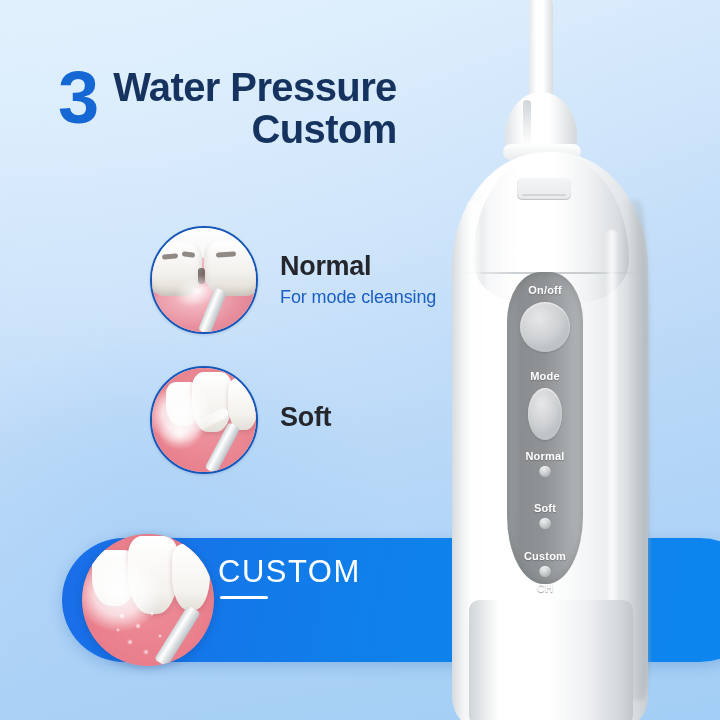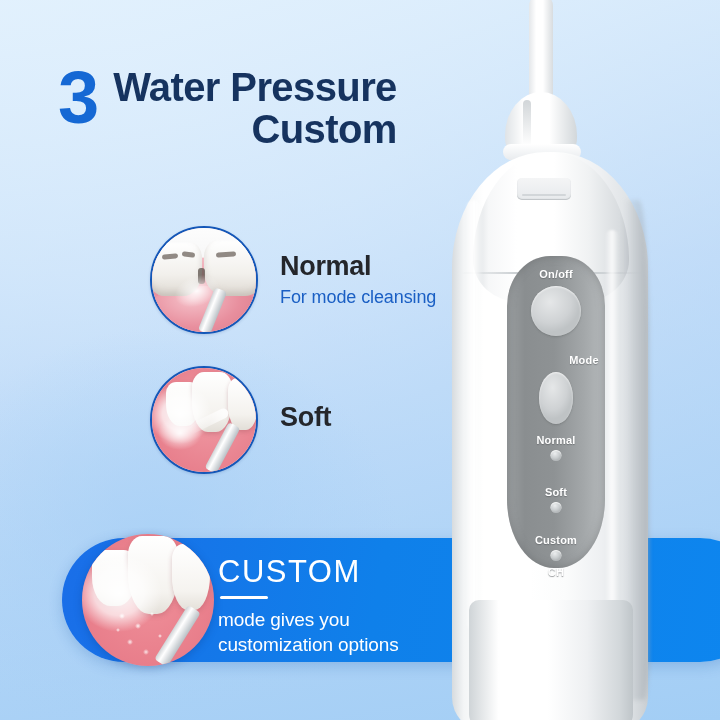--- a/index.html
+++ b/index.html
@@ -146,32 +146,32 @@
     background:linear-gradient(180deg,#f4f5f6,#e7eaec);border-radius:5px;
     box-shadow:inset 0 -1px 1px rgba(150,156,160,.5);
   }
   .btn-slot:after{content:"";position:absolute;left:5px;bottom:4px;width:44px;height:2px;background:#d2d6d9;border-radius:2px;}
   .seam{position:absolute;left:6px;top:272px;width:182px;height:2px;background:linear-gradient(90deg,rgba(190,196,200,0),rgba(186,192,196,.75) 30%,rgba(186,192,196,.75) 70%,rgba(190,196,200,0));}
   .gloss-l{position:absolute;left:10px;top:200px;width:18px;height:430px;background:linear-gradient(90deg,rgba(255,255,255,0),rgba(255,255,255,.95) 50%,rgba(255,255,255,0));border-radius:12px;filter:blur(1px);}
   .gloss-r{position:absolute;left:150px;top:230px;width:14px;height:400px;background:linear-gradient(90deg,rgba(255,255,255,0),rgba(255,255,255,.8) 50%,rgba(255,255,255,0));border-radius:12px;filter:blur(1px);}
   .shadow-r{position:absolute;left:168px;top:200px;width:26px;height:500px;background:linear-gradient(90deg,rgba(170,178,184,0),rgba(160,168,175,.55));border-radius:0 40% 20% 0/0 30% 10% 0;filter:blur(2px);}
 
   .panel{
-    position:absolute;left:52px;top:256px;width:98px;height:312px;
+    position:absolute;left:52px;top:272px;width:76px;height:312px;
     background:linear-gradient(90deg,#9b9fa1 0%,#8a8e90 18%,#8e9294 48%,#a3a7a9 78%,#b6babc 100%);
     border-radius:44% 44% 48% 48%/16% 16% 22% 22%;
     box-shadow:inset 0 0 10px rgba(90,94,96,.45);
   }
   .panel-lbl{
     position:absolute;width:100%;text-align:center;color:#ffffff;
     font-size:11px;font-weight:700;letter-spacing:.2px;
     text-shadow:0 1px 1px rgba(90,94,96,.6);
   }
   .lbl-onoff{top:12px;}
-  .lbl-mode{top:98px;margin-left:28px;}
+  .lbl-mode{top:98px;}
   .lbl-normal{top:178px;}
   .lbl-soft{top:230px;}
   .lbl-custom{top:278px;}
   .lbl-ch{top:310px;}
   .btn-round{
     position:absolute;left:50%;transform:translateX(-50%);top:30px;
     width:50px;height:50px;border-radius:50%;
     background:radial-gradient(60% 60% at 38% 32%, #e5e7e8, #cfd2d4 70%, #bfc3c5 100%);
     box-shadow:inset 0 1px 2px rgba(255,255,255,.7), 0 1px 2px rgba(90,94,96,.4);
   }
@@ -260,24 +260,20 @@
       <div class="ft b"></div>
       <div class="foam"></div>
       <div class="drops"></div>
       <div class="nozzle nz"></div>
     </div>
   </div>
 
   <div class="banner-text">
     <div class="bt-title">CUSTOM</div>
     <div class="rule"></div>
-    <div class="bt-sub">
-      <div>mode gives you</div>
-      <div>customization options</div>
-    </div>
   </div>
 
   <div class="device">
     <div class="tip"></div>
     <div class="tip-flare"></div>
     <div class="collar"></div>
     <div class="body"></div>
     <div class="body-top"></div>
     <div class="btn-slot"></div>
     <div class="seam"></div>

